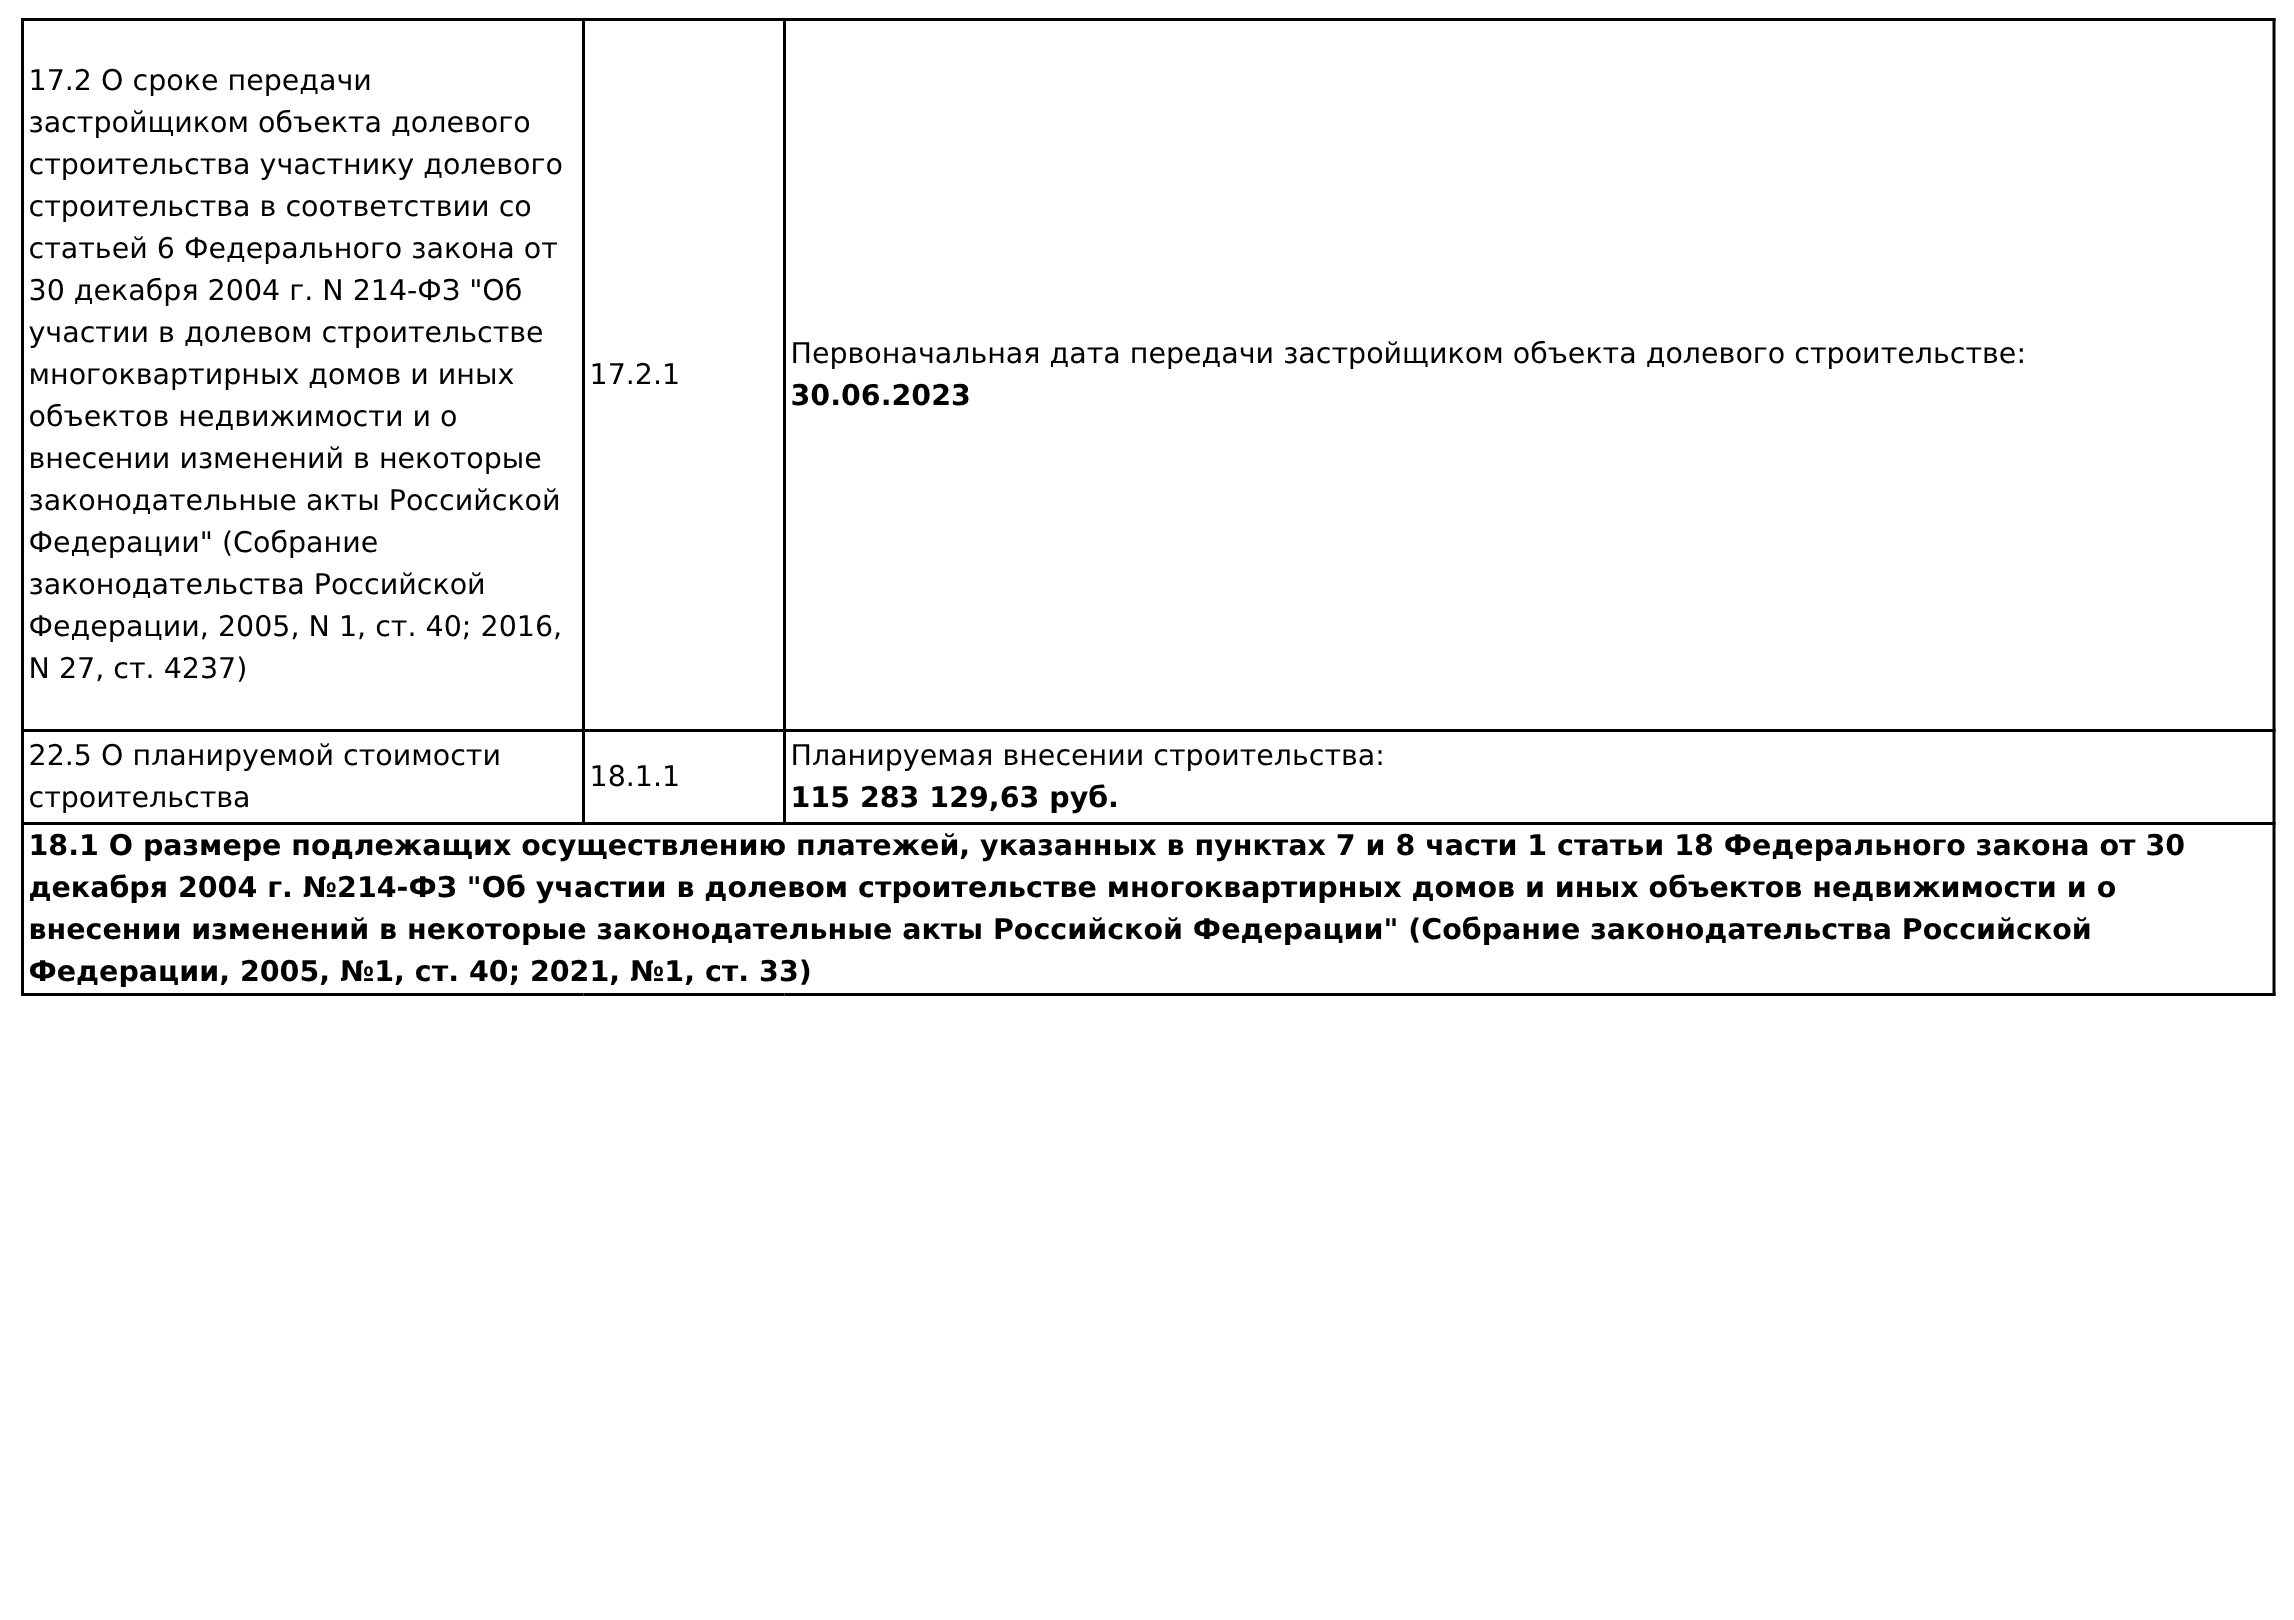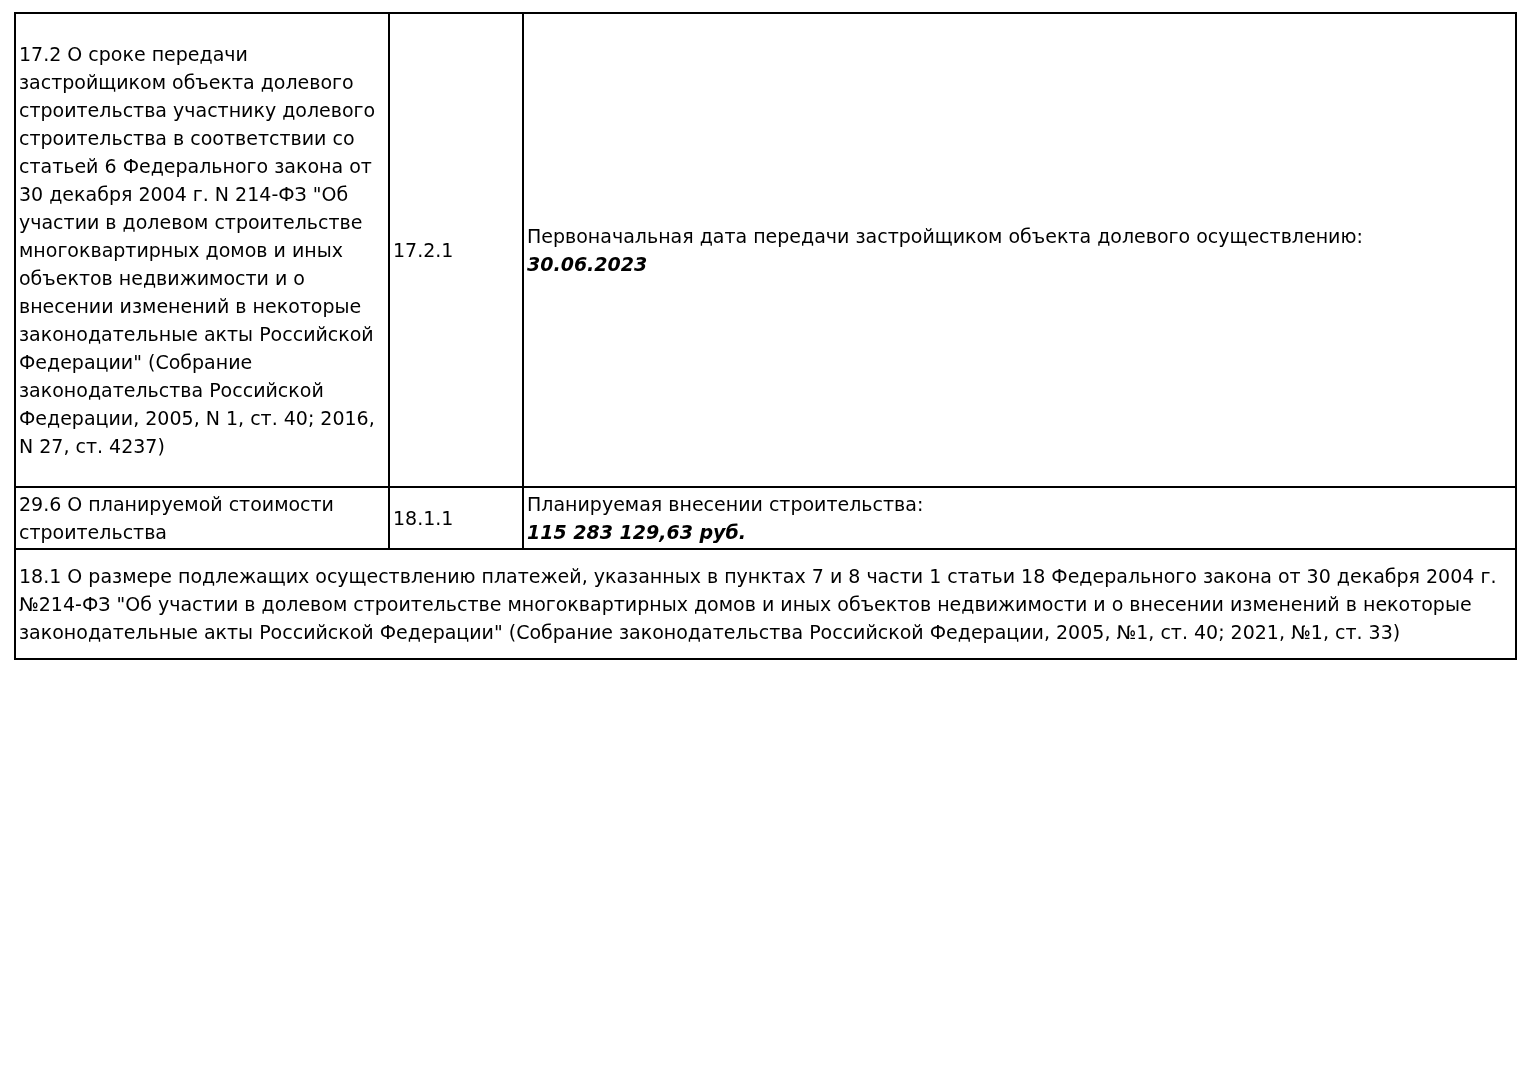--- a/index.html
+++ b/index.html
@@ -25,48 +25,48 @@
   table.decl td {
     border: 2px solid #000000;
     padding: 0 3px 0 3px;
     vertical-align: middle;
     overflow: hidden;
   }
   col.c1 { width: 374px; }
   col.c2 { width: 134px; }
   col.c3 { width: 993px; }
   td.desc-top { vertical-align: top; }
-  .val { font-weight: bold; font-style: italic; }
+  .val { font-weight: bold; }
   tr.r1 { height: 474px; }
   tr.r2 { height: 60px; }
   tr.r3 { height: 29px; }
   tr.r4 { height: 62px; }
-  tr.r5 { height: 110px; }
+  tr.r5 { height: 110px; font-weight: bold; }
 </style>
 </head>
 <body>
 
 <div class="page">
   <table class="decl">
     <colgroup>
       <col class="c1">
       <col class="c2">
       <col class="c3">
     </colgroup>
     <tbody>
       <tr class="r1">
         <td class="desc-top">17.2 О сроке передачи застройщиком объекта долевого строительства участнику долевого строительства в соответствии со статьей 6 Федерального закона от 30 декабря 2004 г. N 214-ФЗ "Об участии в долевом строительстве многоквартирных домов и иных объектов недвижимости и о внесении изменений в некоторые законодательные акты Российской Федерации" (Собрание законодательства Российской Федерации, 2005, N 1, ст. 40; 2016, N 27, ст. 4237)</td>
         <td>17.2.1</td>
         <td>
-          <div>Первоначальная дата передачи застройщиком объекта долевого осуществлению:</div>
+          <div>Первоначальная дата передачи застройщиком объекта долевого строительстве:</div>
           <div class="val">30.06.2023</div>
         </td>
       </tr>
       <tr class="r4">
-        <td>29.6 О планируемой стоимости строительства</td>
+        <td>22.5 О планируемой стоимости строительства</td>
         <td>18.1.1</td>
         <td>
           <div>Планируемая внесении строительства:</div>
           <div class="val">115 283 129,63 руб.</div>
         </td>
       </tr>
       <tr class="r5">
         <td colspan="3" class="desc-top">18.1 О размере подлежащих осуществлению платежей, указанных в пунктах 7 и 8 части 1 статьи 18 Федерального закона от 30 декабря 2004 г. №214-ФЗ "Об участии в долевом строительстве многоквартирных домов и иных объектов недвижимости и о внесении изменений в некоторые законодательные акты Российской Федерации" (Собрание законодательства Российской Федерации, 2005, №1, ст. 40; 2021, №1, ст. 33)</td>
       </tr>
     </tbody>

